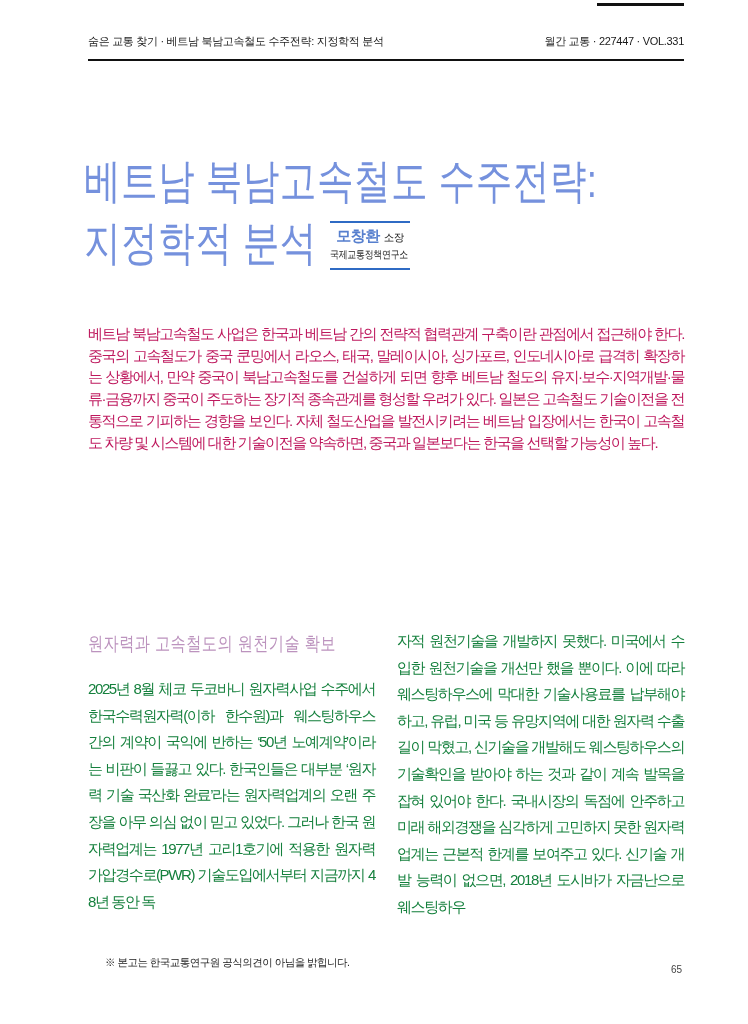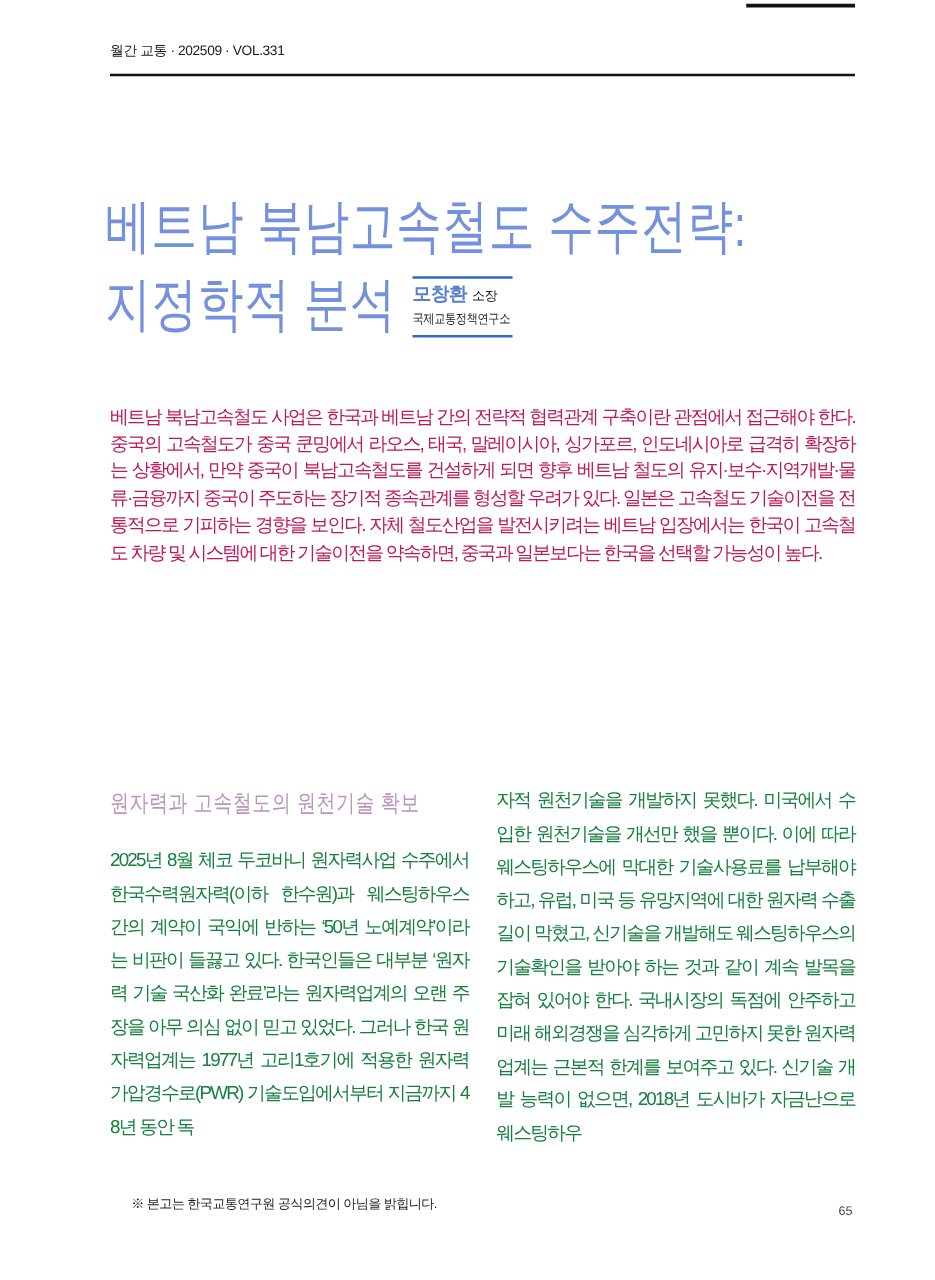--- a/index.html
+++ b/index.html
@@ -56,20 +56,21 @@
   }
 
   
   .author-block {
     position: absolute;
     left: 330px; top: 221px;
     width: 80px;
     border-top: 2px solid #2f6bc4;
     border-bottom: 2px solid #2f6bc4;
     padding: 5px 0 6px 0;
+    text-align: center;
   }
   .author-line { white-space: nowrap; line-height: 16px; }
   .author-name { color: #567fce; font-size: 15px; font-weight: bold; letter-spacing: -0.5px; }
   .author-position { color: #222; font-size: 10.5px; margin-left: 4px; letter-spacing: -0.5px; }
   .author-affiliation {
     color: #222; font-size: 10.5px;
     margin-top: 3px;
     white-space: nowrap;
     transform: scaleX(0.85);
     transform-origin: 0 0;
@@ -135,21 +136,22 @@
   }
 </style>
 </head>
 <body>
 
 <div class="page">
 
   <div class="top-corner-rule"></div>
 
   <div class="running-header">
-    <span>월간 교통 · 202509 · VOL.331</span>
+    <span>숨은 교통 찾기 · 베트남 북남고속철도 수주전략: 지정학적 분석</span>
+    <span>월간 교통 · 227447 · VOL.331</span>
   </div>
   <div class="header-rule"></div>
 
   <div class="article-title">
     <div>베트남 북남고속철도 수주전략:</div>
     <div>지정학적 분석</div>
   </div>
 
   <div class="author-block">
     <div class="author-line">

